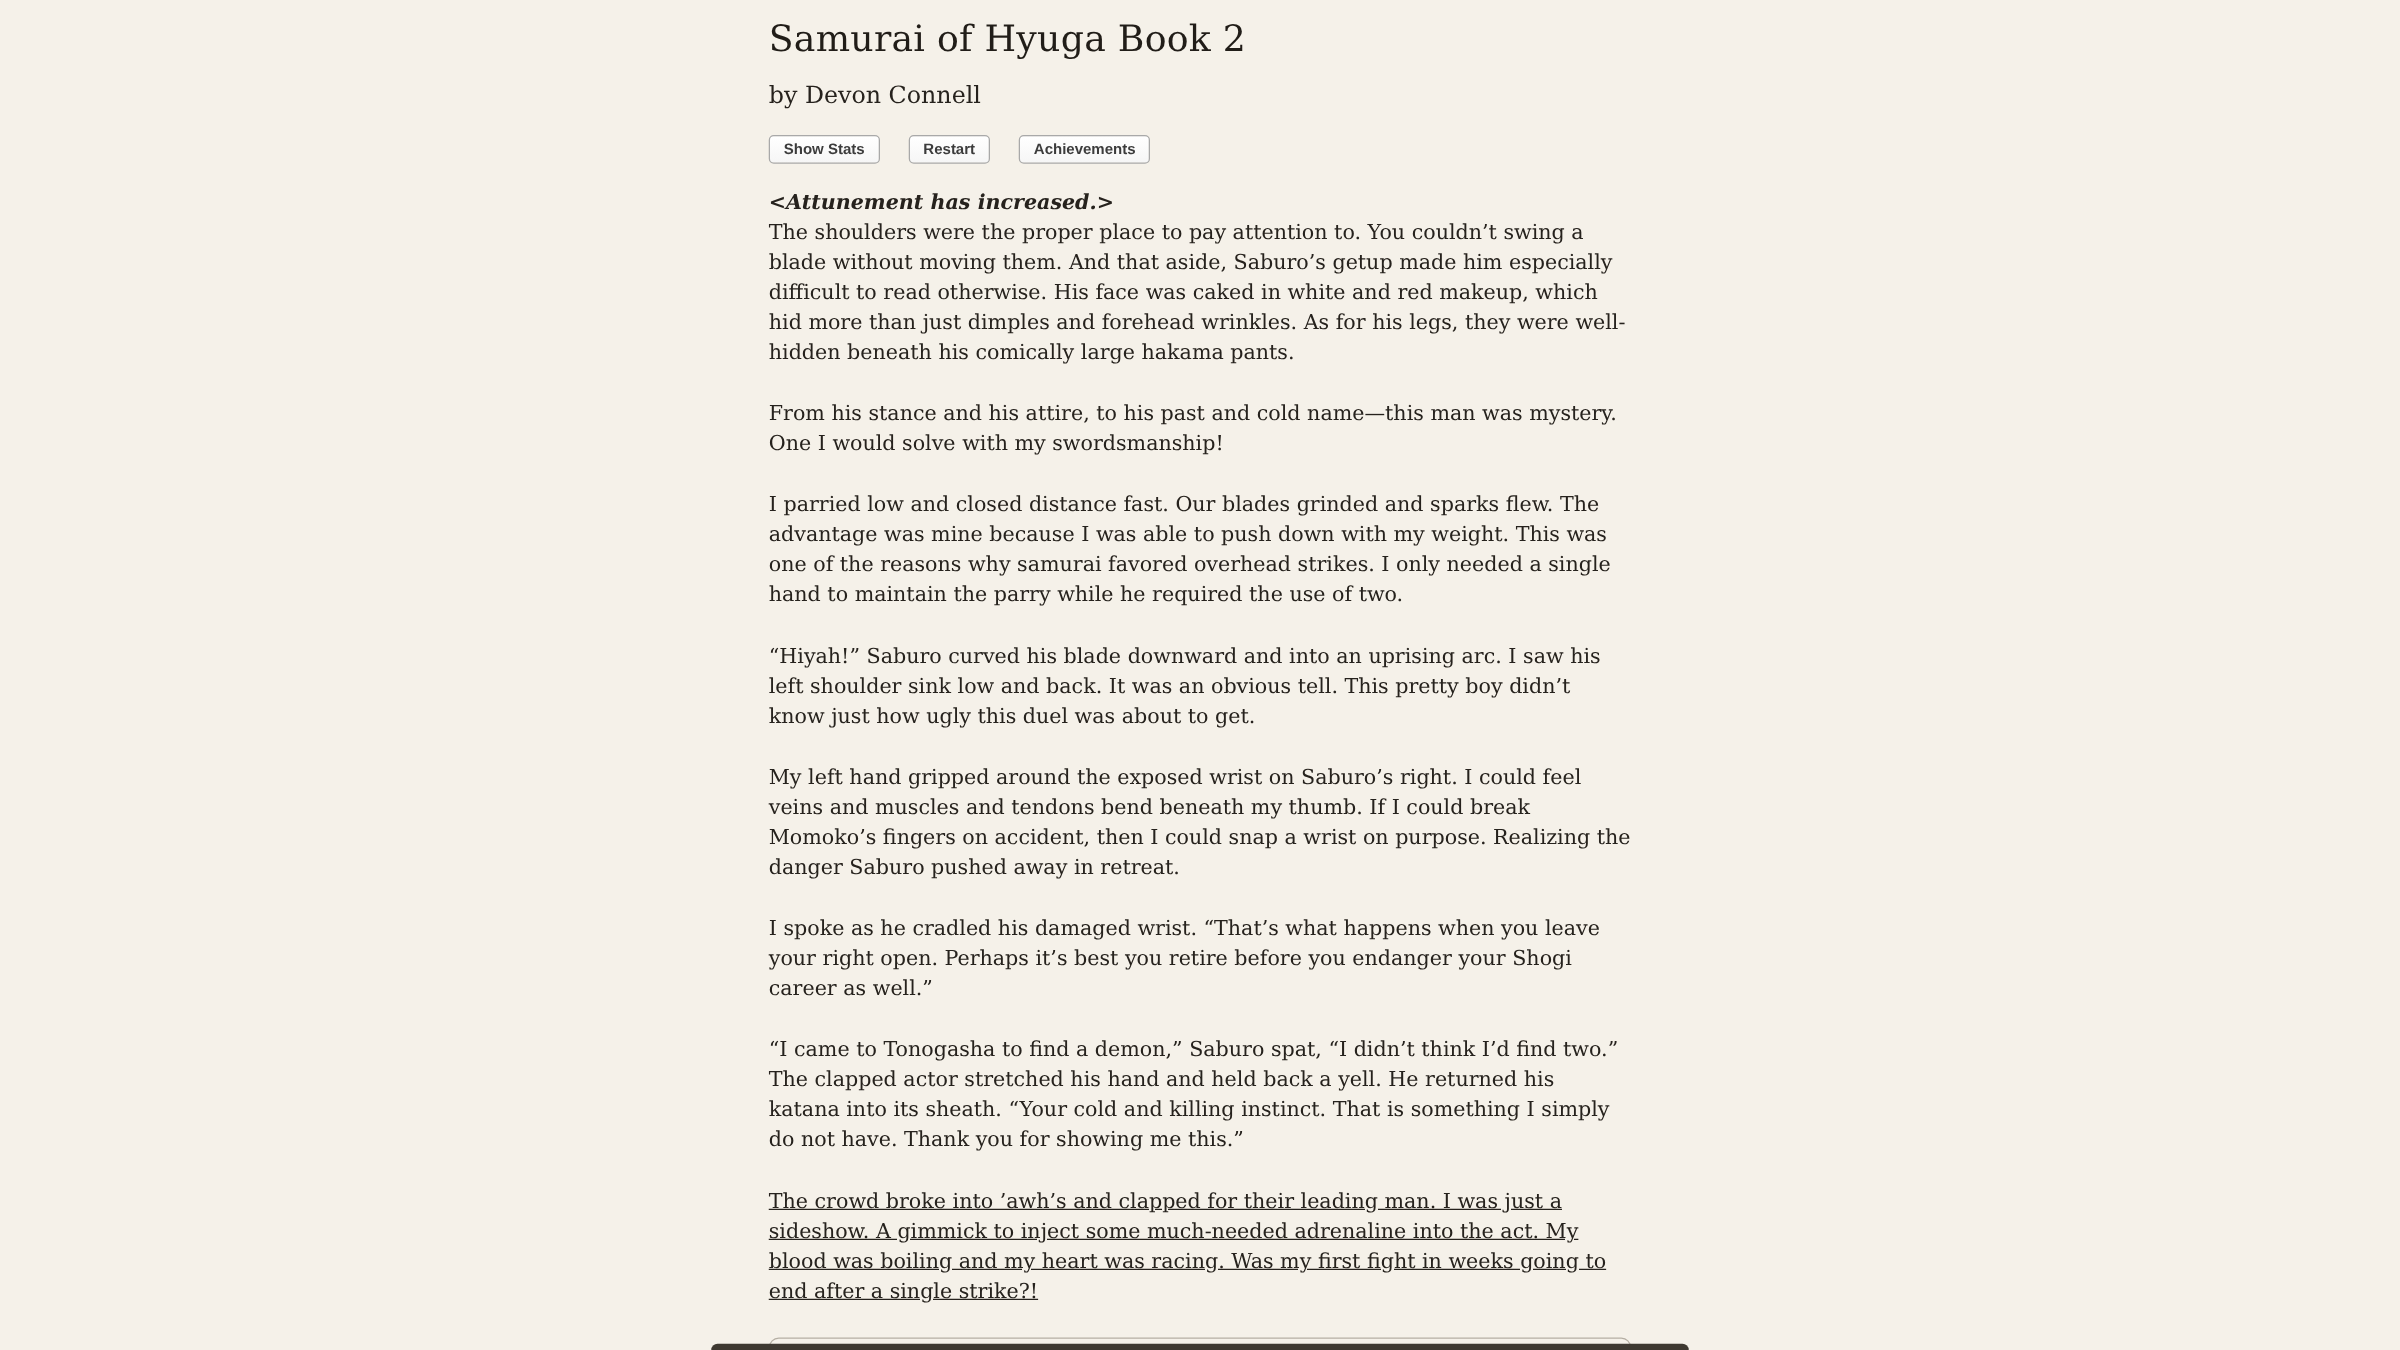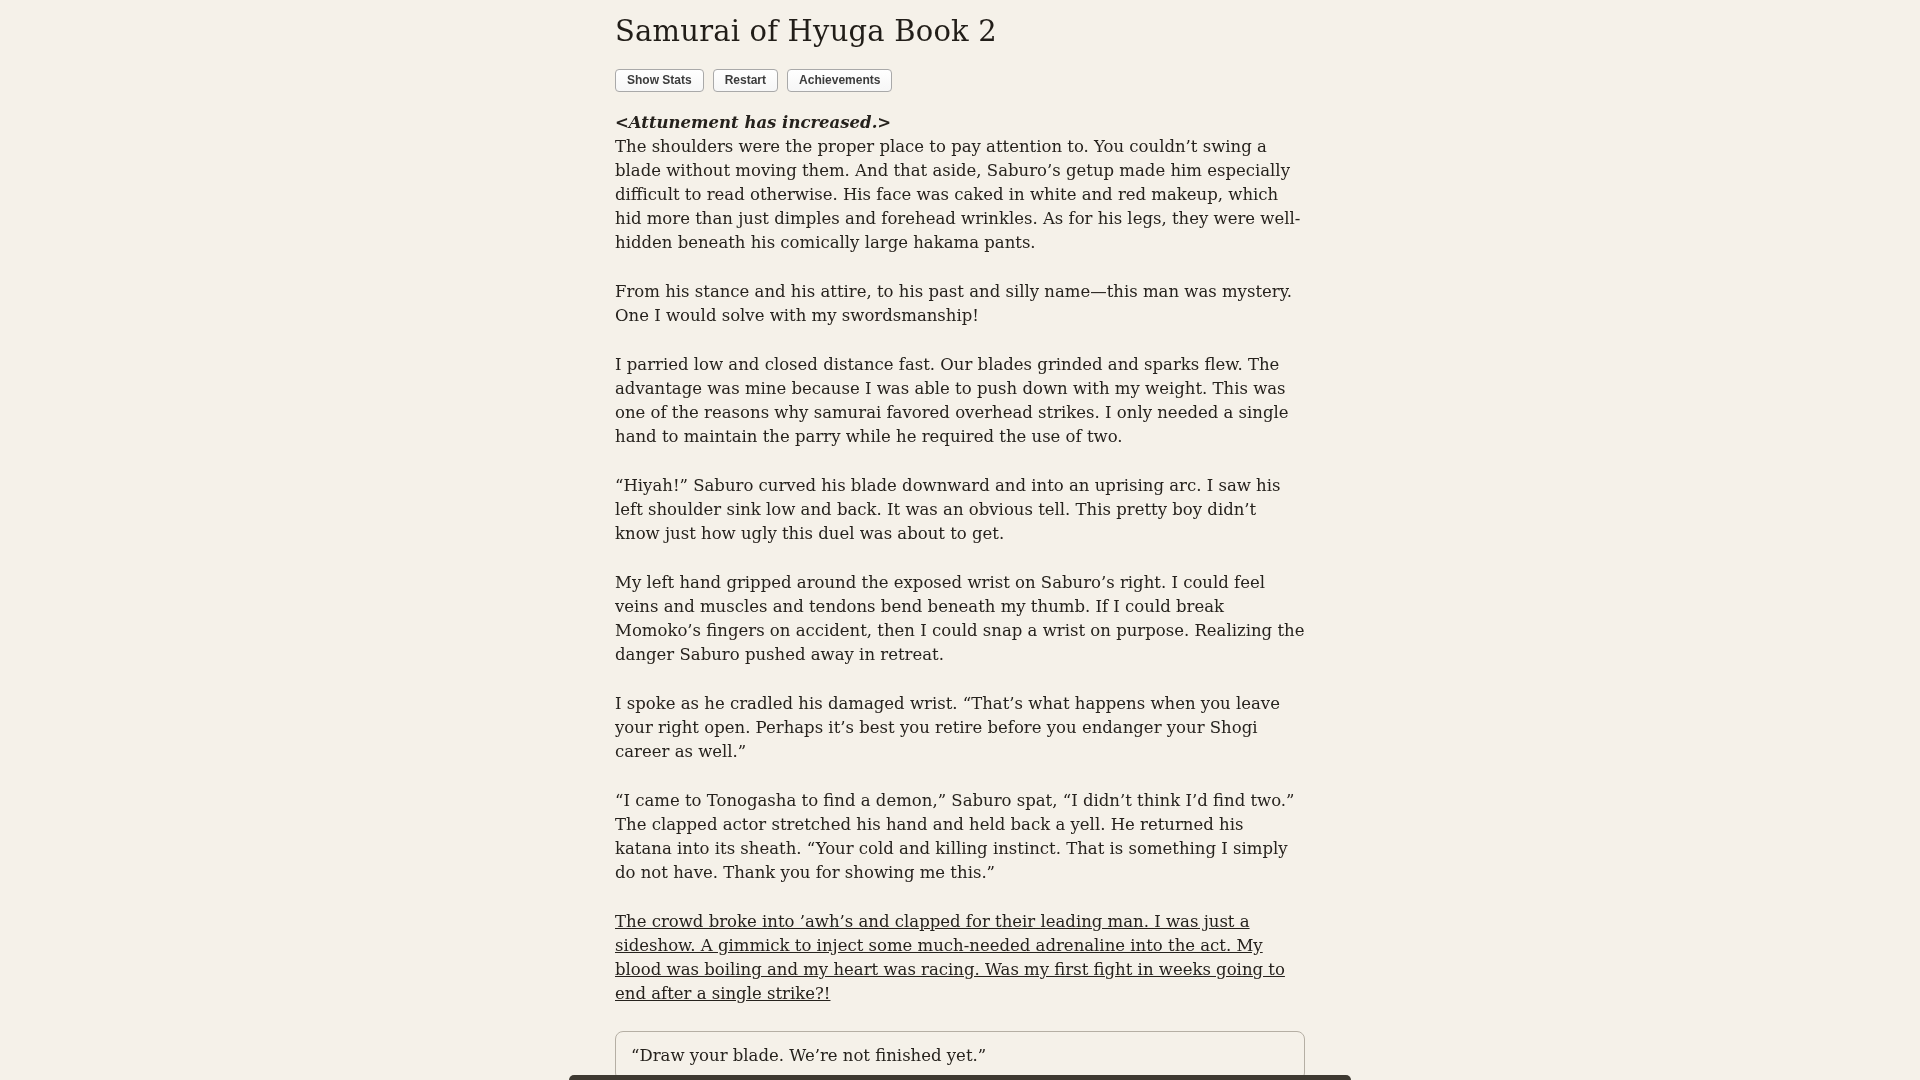--- a/index.html
+++ b/index.html
@@ -22,21 +22,21 @@
     font-weight: normal;
     color: #211d18;
     letter-spacing: 0.2px;
   }
   .byline {
     margin-top: 17px;
     font-size: 19px;
     color: #26221d;
   }
 
-  .toolbar { margin-top: 21px; display: flex; gap: 9px; }
+  .toolbar { margin-top: 21px; display: flex; gap: 23px; }
   .toolbar button {
     font-family: "Liberation Sans", sans-serif;
     font-size: 12px;
     font-weight: bold;
     color: #3c3c3c;
     background: linear-gradient(#ffffff, #f6f6f6);
     border: 1px solid #a9a9a9;
     border-radius: 4px;
     padding: 3px 11px 4px;
     line-height: 14px;
@@ -76,32 +76,33 @@
     height: 5px;
     background: #3e3931;
     border-radius: 6px 6px 0 0;
   }
 </style>
 </head>
 <body>
 
 <div class="content">
   <h1 class="game-title">Samurai of Hyuga Book 2</h1>
+  <div class="byline">by Devon Connell</div>
 
   <div class="toolbar">
       <button>Show Stats</button>
       <button>Restart</button>
       <button>Achievements</button>
     </div>
 
   <div class="story">
     <div class="status-line">&lt;Attunement has increased.&gt;</div>
     <div id="paragraphs">
         <p>The shoulders were the proper place to pay attention to. You couldn’t swing a blade without moving them. And that aside, Saburo’s getup made him especially difficult to read otherwise. His face was caked in white and red makeup, which hid more than just dimples and forehead wrinkles. As for his legs, they were well-hidden beneath his comically large hakama pants.</p>
-        <p>From his stance and his attire, to his past and silly name—this man was mystery. One I would solve with my swordsmanship!</p>
+        <p>From his stance and his attire, to his past and cold name—this man was mystery. One I would solve with my swordsmanship!</p>
         <p>I parried low and closed distance fast. Our blades grinded and sparks flew. The advantage was mine because I was able to push down with my weight. This was one of the reasons why samurai favored overhead strikes. I only needed a single hand to maintain the parry while he required the use of two.</p>
         <p>“Hiyah!” Saburo curved his blade downward and into an uprising arc. I saw his left shoulder sink low and back. It was an obvious tell. This pretty boy didn’t know just how ugly this duel was about to get.</p>
         <p>My left hand gripped around the exposed wrist on Saburo’s right. I could feel veins and muscles and tendons bend beneath my thumb. If I could break Momoko’s fingers on accident, then I could snap a wrist on purpose. Realizing the danger Saburo pushed away in retreat.</p>
         <p>I spoke as he cradled his damaged wrist. “That’s what happens when you leave your right open. Perhaps it’s best you retire before you endanger your Shogi career as well.”</p>
         <p>“I came to Tonogasha to find a demon,” Saburo spat, “I didn’t think I’d find two.” The clapped actor stretched his hand and held back a yell. He returned his katana into its sheath. “Your cold and killing instinct. That is something I simply do not have. Thank you for showing me this.”</p>
         <p>The crowd broke into ’awh’s and clapped for their leading man. I was just a sideshow. A gimmick to inject some much-needed adrenaline into the act. My blood was boiling and my heart was racing. Was my first fight in weeks going to end after a single strike?!</p>
       </div>
   </div>
 
   <div class="choices" id="choices">

